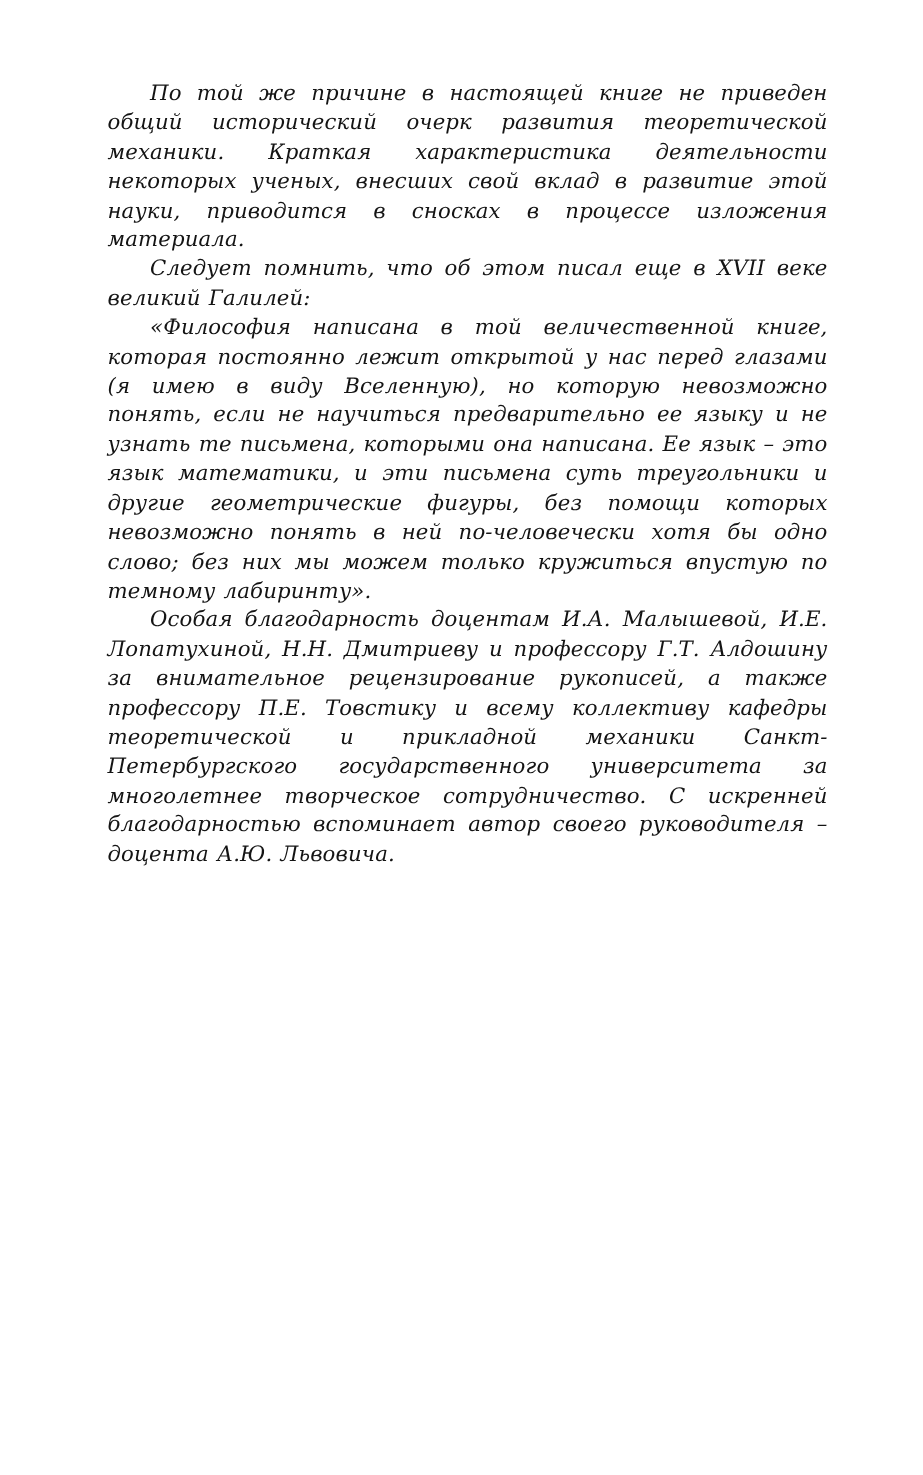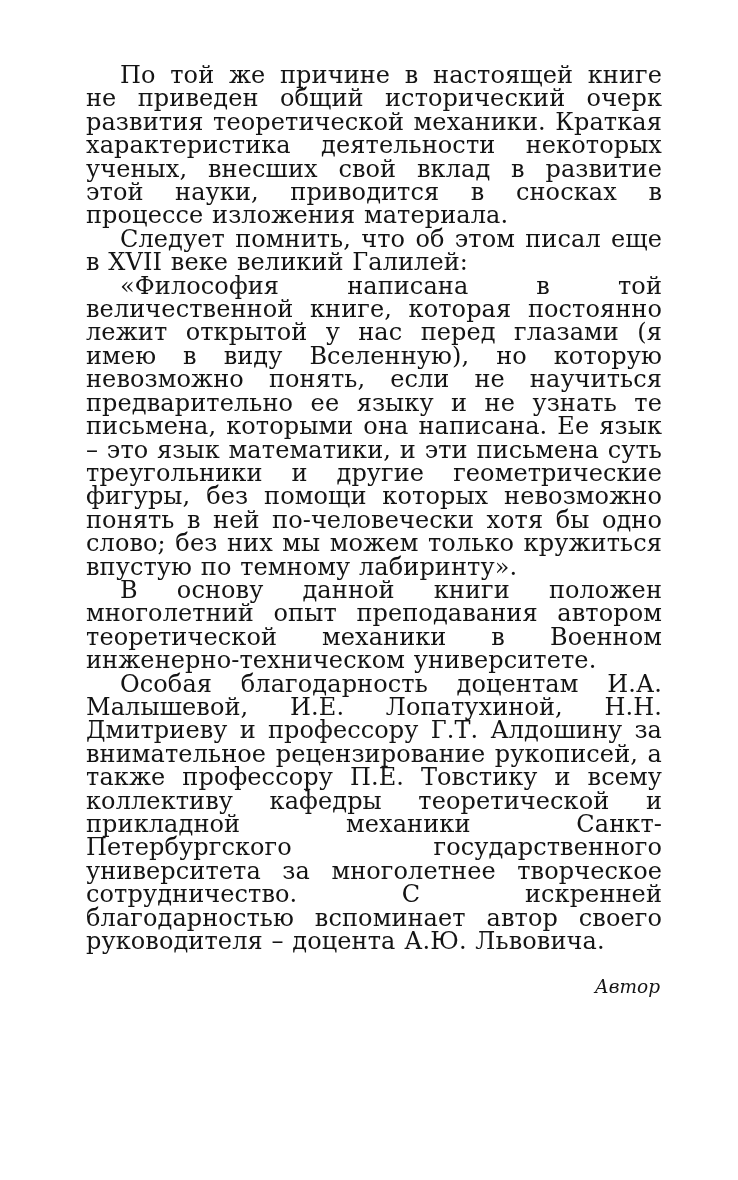--- a/index.html
+++ b/index.html
@@ -14,41 +14,40 @@
     background: #ffffff;
     box-sizing: border-box;
     padding: 64px 76px 0 86px;
     font-family: "DejaVu Serif", "Liberation Serif", serif;
     color: #141414;
     overflow: hidden;
   }
   .text-block p {
     margin: 0;
     padding: 0;
-    font-size: 24px;
+    font-size: 17px;
     line-height: 23.4px;
     text-align: justify;
     text-indent: 34px;
     letter-spacing: 0.1px;
     word-spacing: 1px;
+    font-style: italic;
   }
   .signature {
     margin-top: 22px;
     font-size: 18.5px;
     line-height: 23.4px;
     font-style: italic;
     text-align: right;
     padding-right: 2px;
   }
 </style>
 </head>
 <body>
 
 <div class="book-page">
   <div class="text-block">
     <p>По той же причине в настоящей книге не приведен общий исторический очерк развития теоретической механики. Краткая характеристика деятельности некоторых ученых, внесших свой вклад в развитие этой науки, приводится в сносках в процессе изложения материала.</p>
     <p>Следует помнить, что об этом писал еще в XVII веке великий Галилей:</p>
     <p>«Философия написана в той величественной книге, которая постоянно лежит открытой у нас перед глазами (я имею в виду Вселенную), но которую невозможно понять, если не научиться предварительно ее языку и не узнать те письмена, которыми она написана. Ее язык – это язык математики, и эти письмена суть треугольники и другие геометрические фигуры, без помощи которых невозможно понять в ней по-человечески хотя бы одно слово; без них мы можем только кружиться впустую по темному лабиринту».</p>
-    <p>В основу данной книги положен многолетний опыт преподавания автором теоретической механики в Военном инженерно-техническом университете.</p>
     <p>Особая благодарность доцентам И.А. Малышевой, И.Е. Лопатухиной,  Н.Н. Дмитриеву и профессору Г.Т. Алдошину за внимательное рецензирование рукописей, а также профессору П.Е. Товстику и всему коллективу кафедры теоретической и прикладной механики Санкт-Петербургского государственного университета за многолетнее творческое сотрудничество. С искренней благодарностью вспоминает автор своего руководителя – доцента А.Ю. Львовича.</p>
   </div>
-  <div class="signature">Автор</div>
 </div>
 
 </body></html>

